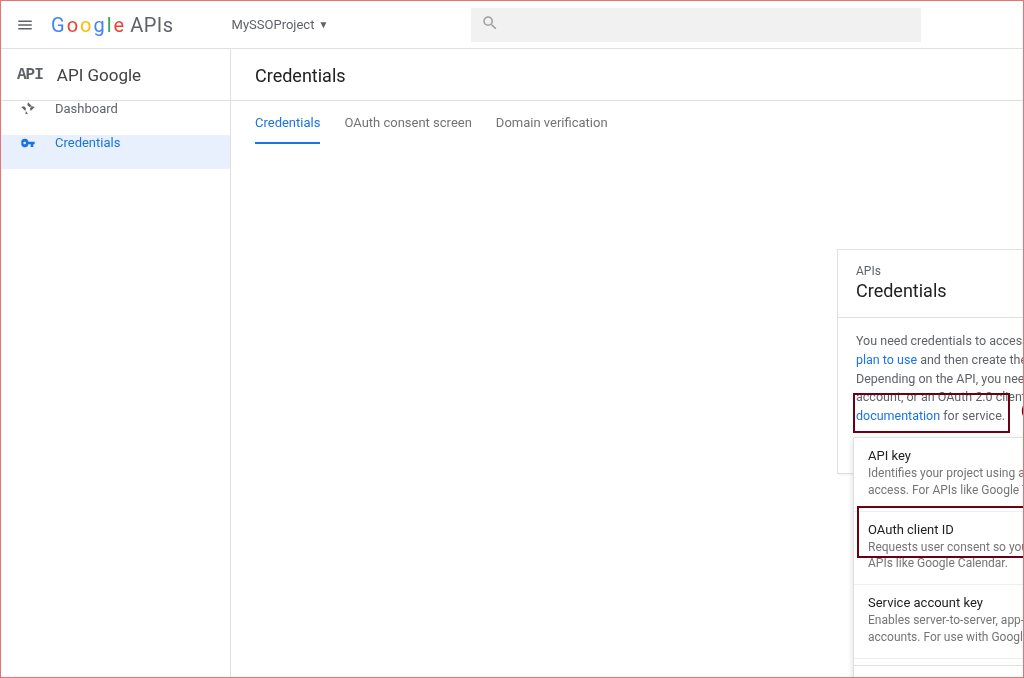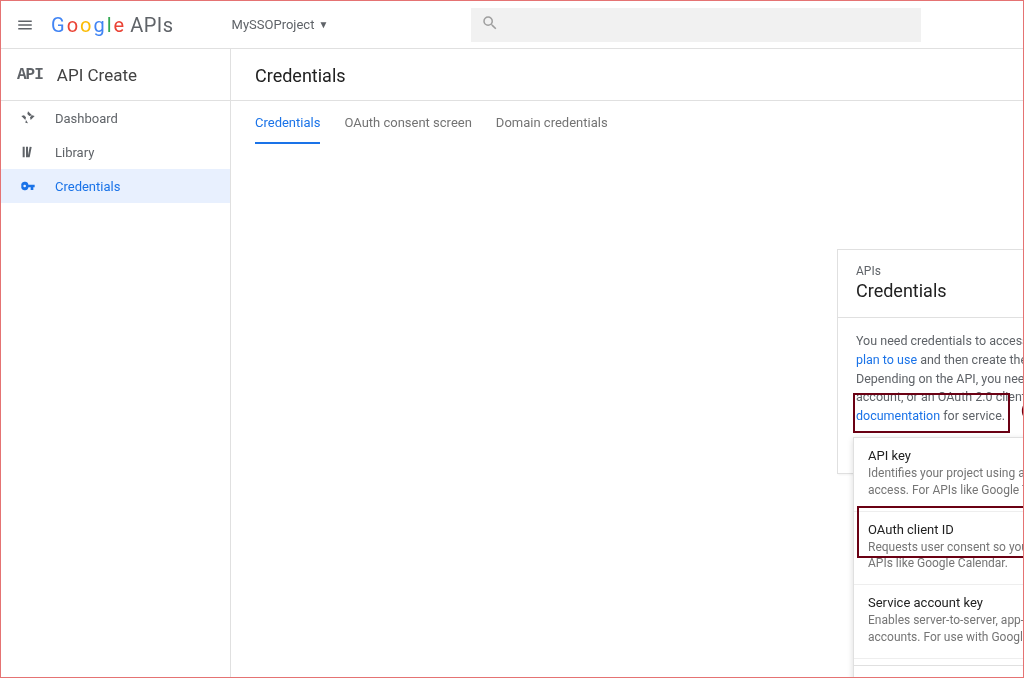--- a/index.html
+++ b/index.html
@@ -80,21 +80,21 @@
     color: #424242;
     border-bottom: 1px solid #e0e0e0;
   }
   .sidebar-header .icon {
     font-family: "Courier New", monospace;
     font-weight: bold; font-size: 16px; letter-spacing: -1px;
     color: #5f6368;
   }
   .sidebar-item {
     height: 34px;
-    display: flex; align-items: center;
+    display: flex; align-items: flex-start;
     padding: 0 18px;
     gap: 18px;
     color: #5f6368;
     font-size: 13px;
     cursor: pointer;
   }
   .sidebar-item.active {
     background: #e8f0fe;
     color: #1a73e8;
   }
@@ -240,54 +240,46 @@
     <input type="text" placeholder="" style="">
   </div>
   <div class="spacer-right"></div>
 </div>
 
 <div class="shell">
 
   <div class="sidebar">
     <div class="sidebar-header">
       <span class="icon">API</span>
-      <span>API Create</span>
+      <span>API Google</span>
     </div>
     <div class="sidebar-item">
       <span class="nav-icon">
         <svg viewBox="0 0 24 24">
             <path d="M12 2l-1 4 3 3 4-1-6-6zm-6 6l-4 1 6 6 1-4-3-3zm12 0l-3 3 1 4 6-6-4-1zM9 15l-1 4 4 1-3-5z"></path>
           </svg>
       </span>
       <span>Dashboard</span>
     </div>
-    <div class="sidebar-item">
-      <span class="nav-icon">
-        <svg viewBox="0 0 24 24">
-            <path d="M4 4h3v16H4V4zm5 0h3v16H9V4zm5.5 0l3 .5-3 15.5-3-.5 3-15.5z"></path>
-          </svg>
-      </span>
-      <span>Library</span>
-    </div>
     <div class="sidebar-item active">
       <span class="nav-icon">
         <svg viewBox="0 0 24 24">
             <path d="M12.65 10A5 5 0 102 12a5 5 0 0010.65 2H16v4h4v-4h2v-4h-9.35zM7 14a2 2 0 110-4 2 2 0 010 4z"></path>
           </svg>
       </span>
       <span>Credentials</span>
     </div>
   </div>
 
   <div class="content">
     <div class="page-title">Credentials</div>
     <div class="tabs">
       <div class="tab active">Credentials</div>
       <div class="tab">OAuth consent screen</div>
-      <div class="tab">Domain credentials</div>
+      <div class="tab">Domain verification</div>
     </div>
 
     <div class="card-area">
       <div class="card">
         <div class="card-head">
           <div class="kicker">APIs</div>
           <div class="ctitle">Credentials</div>
         </div>
         <div class="card-body">
           <p>

